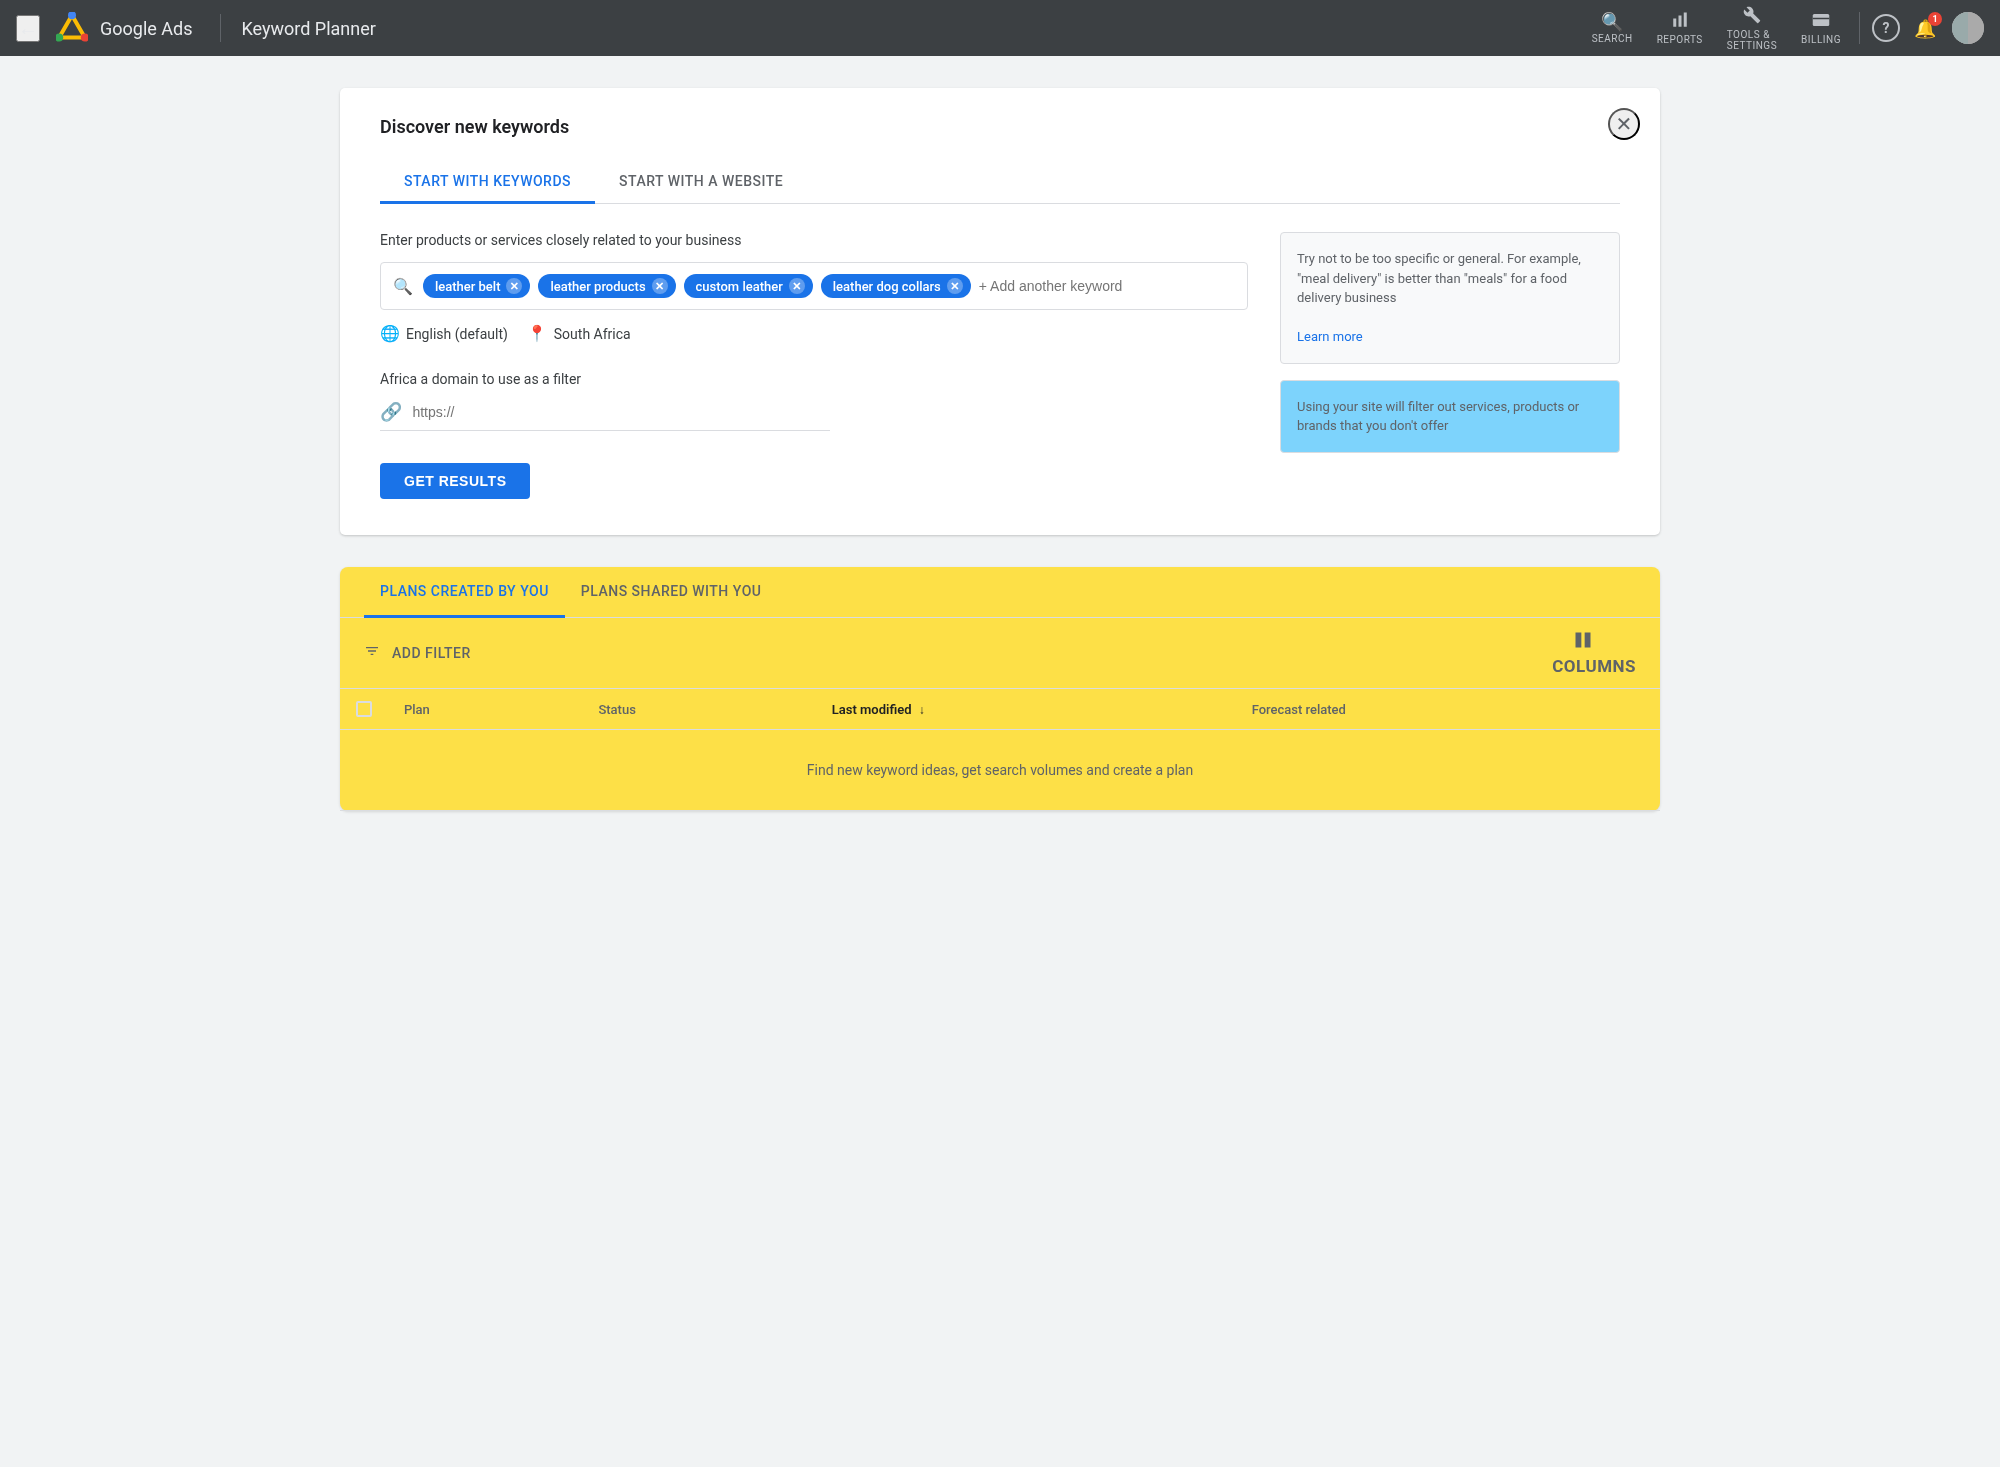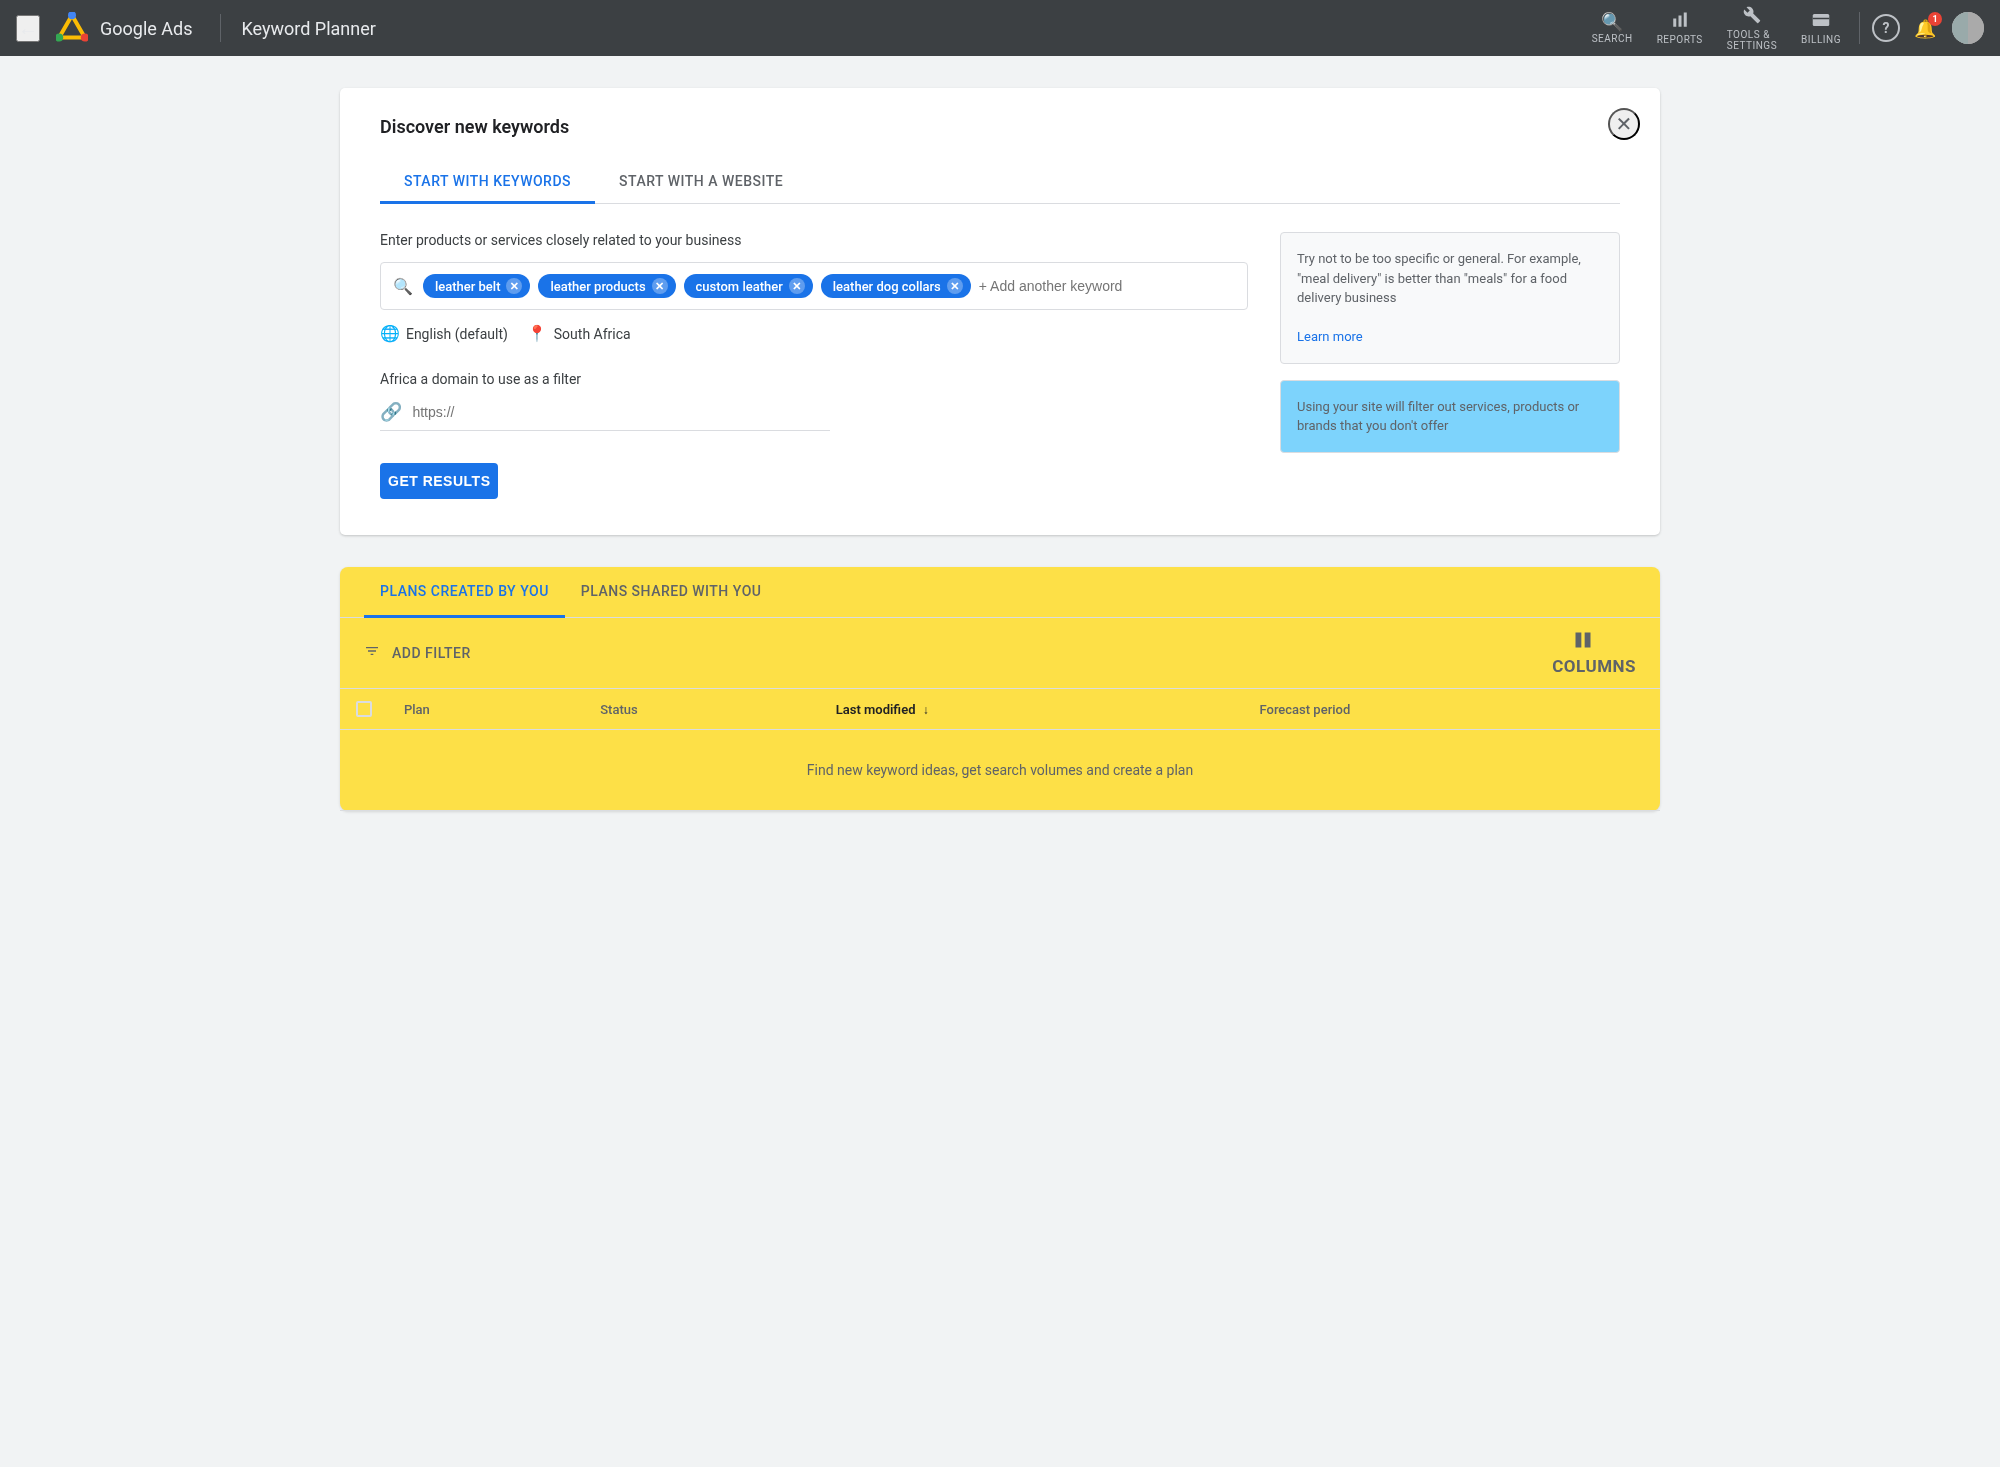--- a/index.html
+++ b/index.html
@@ -317,21 +317,21 @@
       line-height: 1.5;
     }
 
     
     .get-results-btn {
       margin-top: 32px;
       background: #1a73e8;
       color: white;
       border: none;
       border-radius: 4px;
-      padding: 10px 8px;
+      padding: 10px 24px;
       font-size: 14px;
       font-weight: 600;
       letter-spacing: 0.5px;
       cursor: pointer;
       text-transform: uppercase;
     }
 
     
     .plans-card {
       background: #fde047;
@@ -631,21 +631,21 @@
             <span>Plan</span>
           </th>
           <th>
             <span>Status</span>
           </th>
           <th class="sortable">
             <span>Last modified</span>
             <span class="sort-arrow">↓</span>
           </th>
           <th>
-            <span>Forecast period</span>
+            <span>Forecast related</span>
           </th>
         </tr>
       </thead>
       <tbody>
         <tr class="empty-row">
           <td colspan="5">Find new keyword ideas, get search volumes and create a plan</td>
         </tr>
       </tbody>
     </table>
   </div>

